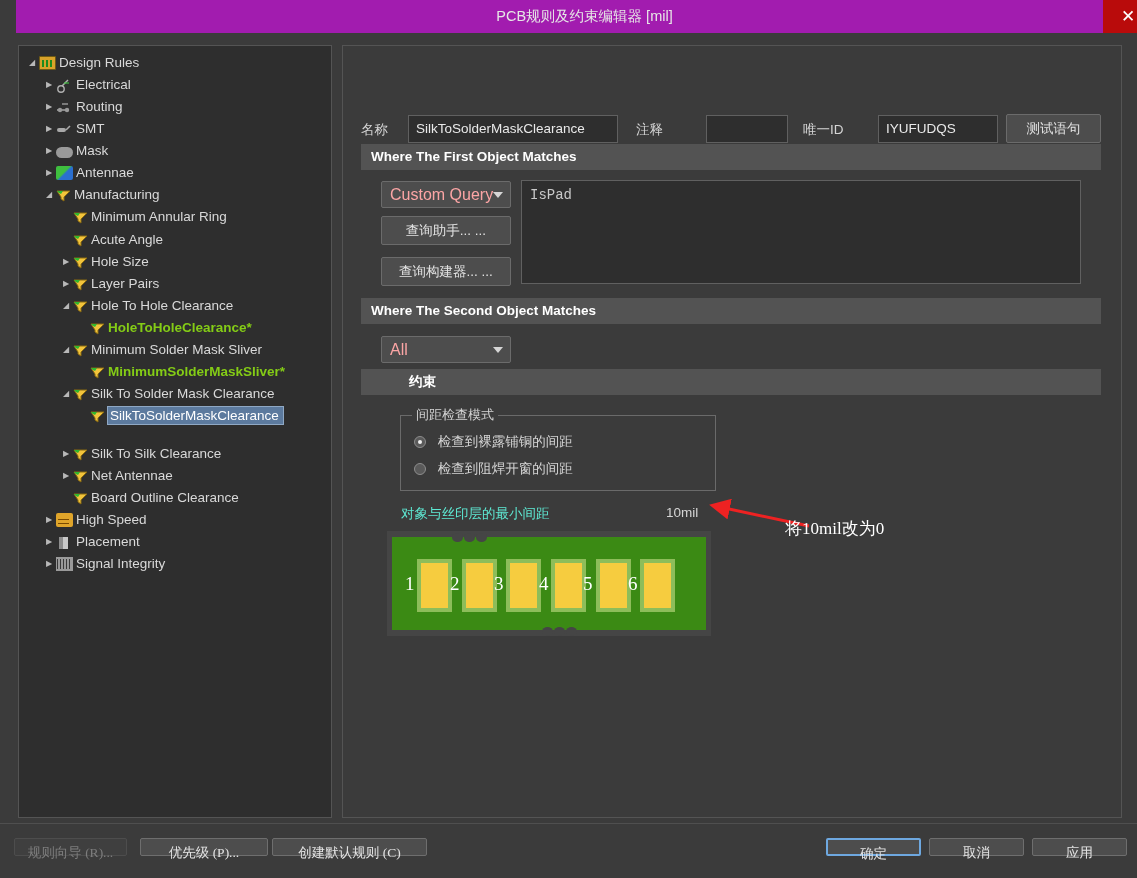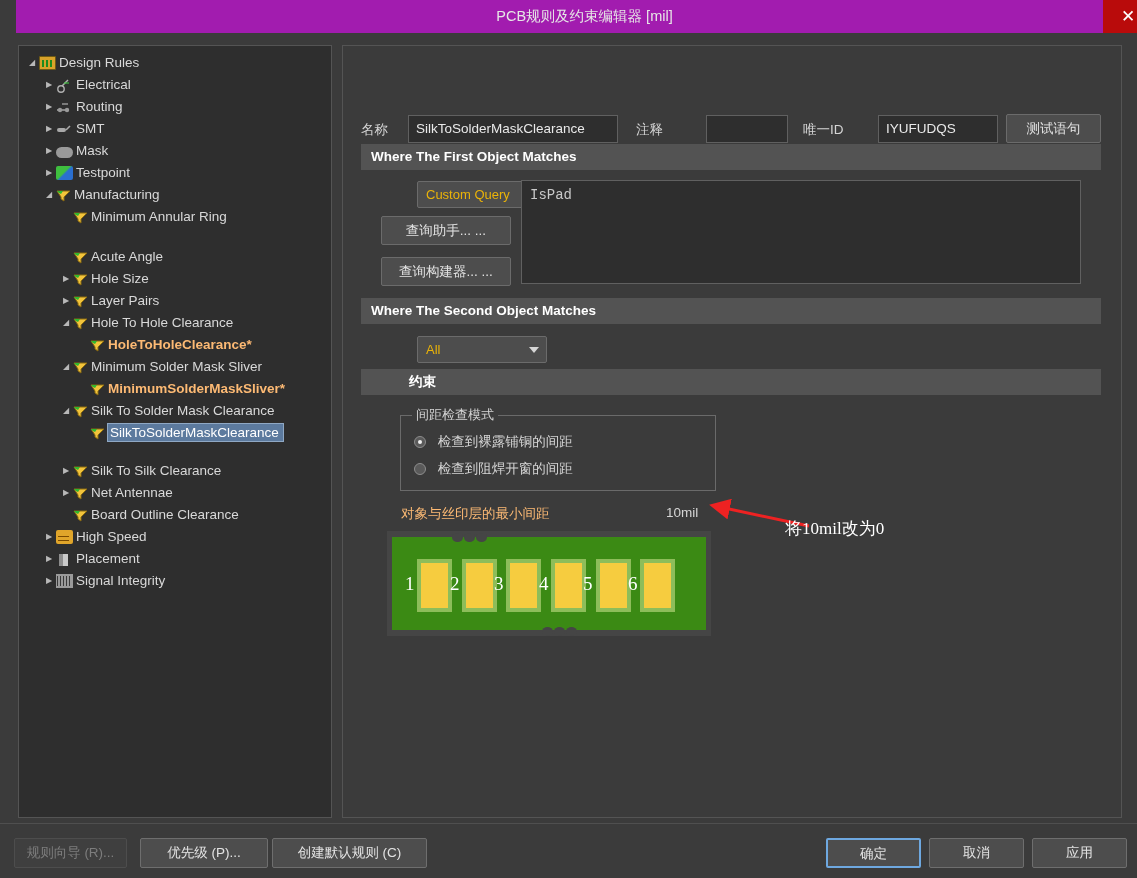--- a/index.html
+++ b/index.html
@@ -43,21 +43,21 @@
   .tree-row {
     position: relative; height: 22px; line-height: 22px;
     white-space: nowrap; font-size: 13.5px; color: #d9d9d9;
     cursor: default;
   }
   .tree-row.selected .tree-label {
     background: #5c7a9e; color: #ffffff;
     outline: 1px solid #8fa8c4;
     padding: 1px 4px 1px 2px;
   }
-  .tree-row.bold .tree-label { font-weight: bold; color: #fdba74; }
+  .tree-row.bold .tree-label { font-weight: bold; color: #84cc16; }
   .arrow {
     display: inline-block; width: 14px; text-align: center;
     color: #b8b8b8; font-size: 8px; vertical-align: middle;
   }
   .arrow.none { color: transparent; }
   .ticon {
     display: inline-block; width: 17px; height: 14px;
     vertical-align: middle; margin-right: 3px; position: relative;
   }
   .tree-label { vertical-align: middle; }
@@ -106,22 +106,22 @@
   
   .sec-head {
     position: absolute; left: 18px; width: 740px; height: 26px;
     background: #535353; color: #ffffff; font-size: 13.5px; font-weight: bold;
     line-height: 26px; padding-left: 10px;
   }
 
   
   .combo {
     position: absolute; background: #4d4d4d; border: 1px solid #6b6b6b;
-    height: 27px; line-height: 25px; color: #eab308; font-size: 13px;
-    padding-left: 8px; border-radius: 2px; cursor: pointer; margin-left: 36px;
+    height: 27px; line-height: 25px; color: #fca5a5; font-size: 16px;
+    padding-left: 8px; border-radius: 2px; cursor: pointer;
   }
   .combo .caret {
     position: absolute; right: 7px; top: 10px;
     width: 0; height: 0; border-left: 5px solid transparent;
     border-right: 5px solid transparent; border-top: 6px solid #d6d6d6;
   }
 
   
   #clearance-group {
     position: absolute; left: 400px; top: 382px; width: 316px; height: 76px;
@@ -168,23 +168,23 @@
     font-family: "Liberation Serif", serif;
   }
   #annot-arrow { position: absolute; left: 705px; top: 465px; }
 
   
   #footer {
     position: absolute; left: 0; top: 823px; width: 1137px; height: 55px;
     background: #3b3b3b; border-top: 1px solid #4f4f4f;
   }
   .fbtn {
-    position: absolute; top: 14px; height: 30px; line-height: 28px;
+    position: absolute; top: 14px; height: 18px; line-height: 28px;
     background: #4d4d4d; border: 1px solid #6e6e6e; color: #e3e3e3;
-    font-size: 13.5px; text-align: center; border-radius: 2px; cursor: pointer;
+    font-size: 13.5px; text-align: center; border-radius: 2px; cursor: pointer; font-family: Liberation Serif, serif;
   }
   .fbtn.disabled { color: #7d7d7d; background: #3f3f3f; border-color: #4d4d4d; cursor: default; }
   .fbtn.primary { border: 2px solid #6ea8e0; }
 </style>
 </head>
 <body>
 
 <div id="titlebar">
   <div id="title-text">PCB规则及约束编辑器 [mil]</div>
   <div id="close-button">✕</div>
@@ -203,30 +203,30 @@
             <line x1="1" y1="9" x2="13" y2="9" stroke="#b0b0b0" stroke-width="1.4"></line>
             <circle cx="4" cy="9" r="2.2" fill="#9a9a9a"></circle>
             <circle cx="11" cy="9" r="2.2" fill="#9a9a9a"></circle>
             <line x1="6" y1="3" x2="12" y2="3" stroke="#b0b0b0" stroke-width="1.2"></line>
           </svg></span><span class="tree-label">Routing</span></div>
       <div class="tree-row" style="padding-left: 23px; margin-top: 0px;"><span class="arrow">▶</span><span class="ticon ico-gray" style="background: none;"><svg width="15" height="14">
             <rect x="1" y="5" width="9" height="4" rx="2" fill="#a8a8a8"></rect>
             <path d="M10 7 L14 3" stroke="#a8a8a8" stroke-width="1.6" fill="none"></path>
           </svg></span><span class="tree-label">SMT</span></div>
       <div class="tree-row" style="padding-left: 23px; margin-top: 0px;"><span class="arrow">▶</span><span class="ticon ico-mask"></span><span class="tree-label">Mask</span></div>
-      <div class="tree-row" style="padding-left: 23px; margin-top: 0px;"><span class="arrow">▶</span><span class="ticon ico-tp"></span><span class="tree-label">Testpoint</span></div>
+      <div class="tree-row" style="padding-left: 23px; margin-top: 0px;"><span class="arrow">▶</span><span class="ticon ico-tp"></span><span class="tree-label">Antennae</span></div>
       <div class="tree-row" style="padding-left: 23px; margin-top: 0px;"><span class="arrow">◢</span><span class="ticon ico-flag"><svg width="15" height="14" viewBox="0 0 15 14">
             <polygon points="1,2 14,2 8,8 8,12 5,10 5,8" fill="#f2c43c" stroke="#8a6a10" stroke-width="1"></polygon>
             <polygon points="1,2 7,2 5,5 3,4" fill="#2fb82f"></polygon>
           </svg></span><span class="tree-label">Manufacturing</span></div>
       <div class="tree-row" style="padding-left: 40px; margin-top: 0px;"><span class="arrow none">&nbsp;</span><span class="ticon ico-flag"><svg width="15" height="14" viewBox="0 0 15 14">
             <polygon points="1,2 14,2 8,8 8,12 5,10 5,8" fill="#f2c43c" stroke="#8a6a10" stroke-width="1"></polygon>
             <polygon points="1,2 7,2 5,5 3,4" fill="#2fb82f"></polygon>
           </svg></span><span class="tree-label">Minimum Annular Ring</span></div>
-      <div class="tree-row" style="padding-left: 40px; margin-top: 18px;"><span class="arrow none">&nbsp;</span><span class="ticon ico-flag"><svg width="15" height="14" viewBox="0 0 15 14">
+      <div class="tree-row" style="padding-left: 40px; margin-top: 1px;"><span class="arrow none">&nbsp;</span><span class="ticon ico-flag"><svg width="15" height="14" viewBox="0 0 15 14">
             <polygon points="1,2 14,2 8,8 8,12 5,10 5,8" fill="#f2c43c" stroke="#8a6a10" stroke-width="1"></polygon>
             <polygon points="1,2 7,2 5,5 3,4" fill="#2fb82f"></polygon>
           </svg></span><span class="tree-label">Acute Angle</span></div>
       <div class="tree-row" style="padding-left: 40px; margin-top: 0px;"><span class="arrow">▶</span><span class="ticon ico-flag"><svg width="15" height="14" viewBox="0 0 15 14">
             <polygon points="1,2 14,2 8,8 8,12 5,10 5,8" fill="#f2c43c" stroke="#8a6a10" stroke-width="1"></polygon>
             <polygon points="1,2 7,2 5,5 3,4" fill="#2fb82f"></polygon>
           </svg></span><span class="tree-label">Hole Size</span></div>
       <div class="tree-row" style="padding-left: 40px; margin-top: 0px;"><span class="arrow">▶</span><span class="ticon ico-flag"><svg width="15" height="14" viewBox="0 0 15 14">
             <polygon points="1,2 14,2 8,8 8,12 5,10 5,8" fill="#f2c43c" stroke="#8a6a10" stroke-width="1"></polygon>
             <polygon points="1,2 7,2 5,5 3,4" fill="#2fb82f"></polygon>
@@ -318,21 +318,21 @@
 
   <div class="radio-row" style="left:414px; top:400px;">
     <span class="radio-dot on"></span>
     <span>检查到裸露铺铜的间距</span>
   </div>
   <div class="radio-row" style="left:414px; top:427px;">
     <span class="radio-dot"></span>
     <span>检查到阻焊开窗的间距</span>
   </div>
 
-  <div style="position:absolute; left:401px; top:472px; color:#fdba74; font-size:13.5px;">对象与丝印层的最小间距</div>
+  <div style="position:absolute; left:401px; top:472px; color:#5eead4; font-size:13.5px;">对象与丝印层的最小间距</div>
   <div style="position:absolute; left:666px; top:472px; color:#d5d5d5; font-size:13.5px;">10mil</div>
 
   <div id="pcb-preview">
     <div id="pcb-board">
         <div class="pad" style="left: 29px; background: rgb(246, 204, 63); outline-color: rgb(141, 189, 90);"></div>
         <div class="padnum" style="left: 13px;">1</div>
         <div class="pad" style="left: 74px; background: rgb(246, 204, 63); outline-color: rgb(141, 189, 90);"></div>
         <div class="padnum" style="left: 58px;">2</div>
         <div class="pad" style="left: 118px; background: rgb(246, 204, 63); outline-color: rgb(141, 189, 90);"></div>
         <div class="padnum" style="left: 102px;">3</div>

